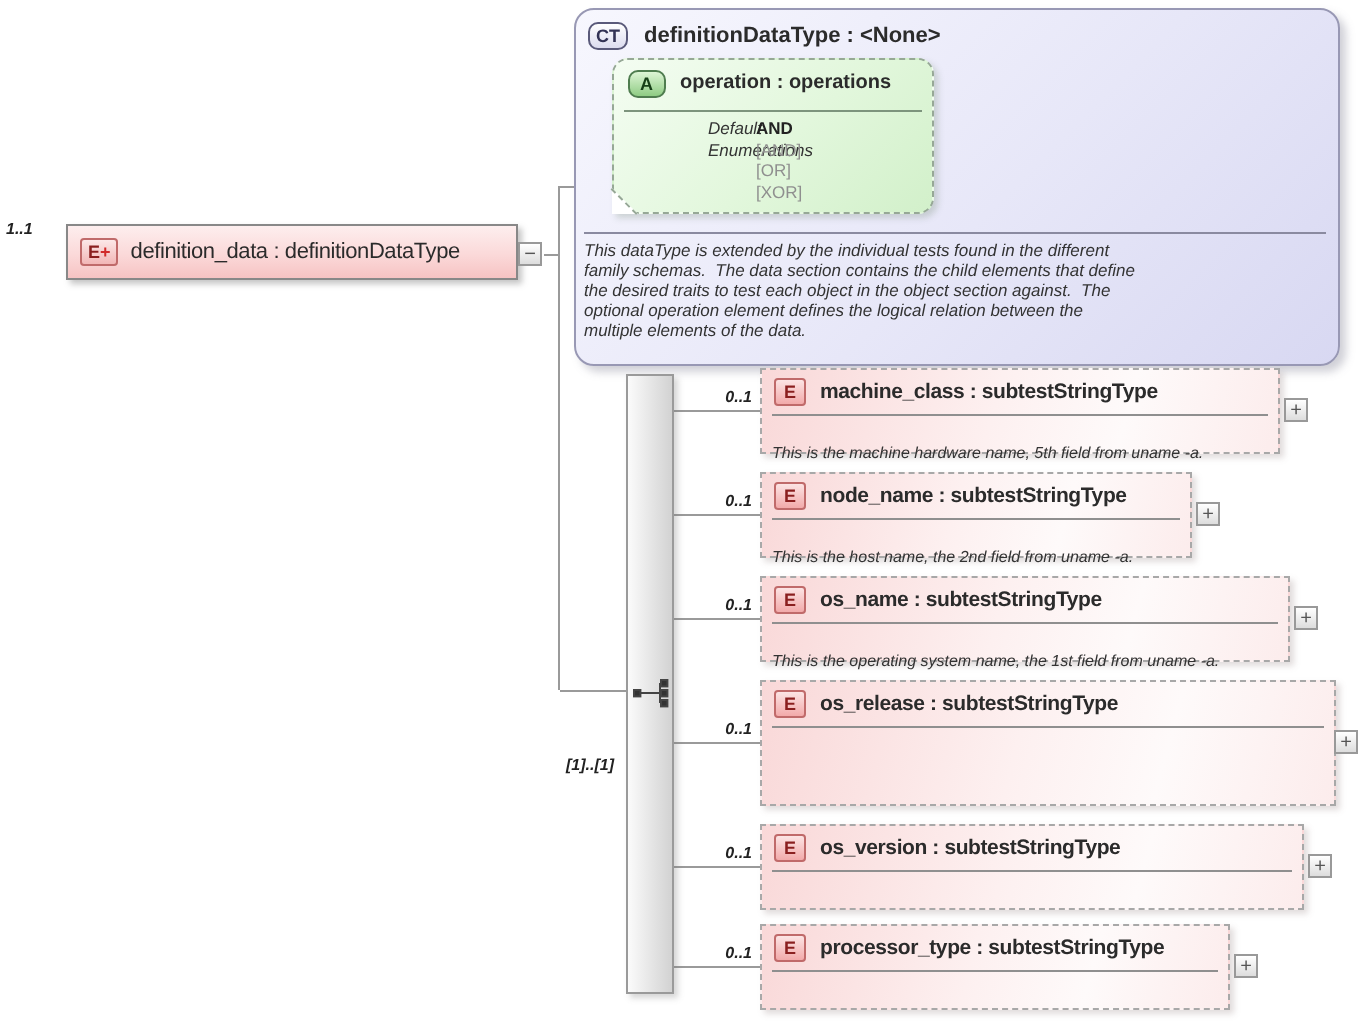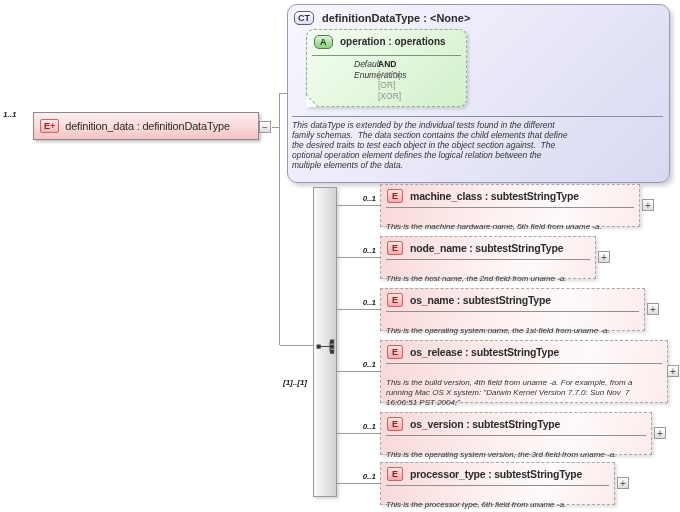--- a/index.html
+++ b/index.html
@@ -185,39 +185,34 @@
     <div class="child-doc">This is the operating system name, the 1st field from uname -a.</div>
   </div>
   <div class="toggle" style="left:647px;top:303px;">+</div>
 
   <div class="child-box ch3">
     <div class="child-header">
         <span class="badge e-badge">E</span>
         <span class="child-title">os_release : subtestStringType</span>
       </div>
     <div class="child-sep"></div>
-    <div class="child-doc">This is the build version, 4th field from uname -a. For example, from a
-running Mac OS X system: "Darwin Kernel Version 7.7.0: Sun Nov  7
-16:06:51 PST 2004;"</div>
   </div>
   <div class="toggle" style="left:667px;top:365px;">+</div>
 
   <div class="child-box ch4">
     <div class="child-header">
         <span class="badge e-badge">E</span>
         <span class="child-title">os_version : subtestStringType</span>
       </div>
     <div class="child-sep"></div>
-    <div class="child-doc">This is the operating system version, the 3rd field from uname -a.</div>
   </div>
   <div class="toggle" style="left:654px;top:427px;">+</div>
 
   <div class="child-box ch5">
     <div class="child-header">
         <span class="badge e-badge">E</span>
         <span class="child-title">processor_type : subtestStringType</span>
       </div>
     <div class="child-sep"></div>
-    <div class="child-doc">This is the processor type, 6th field from uname -a.</div>
   </div>
   <div class="toggle" style="left:617px;top:477px;">+</div>
 
 </div>
 
 </body></html>

